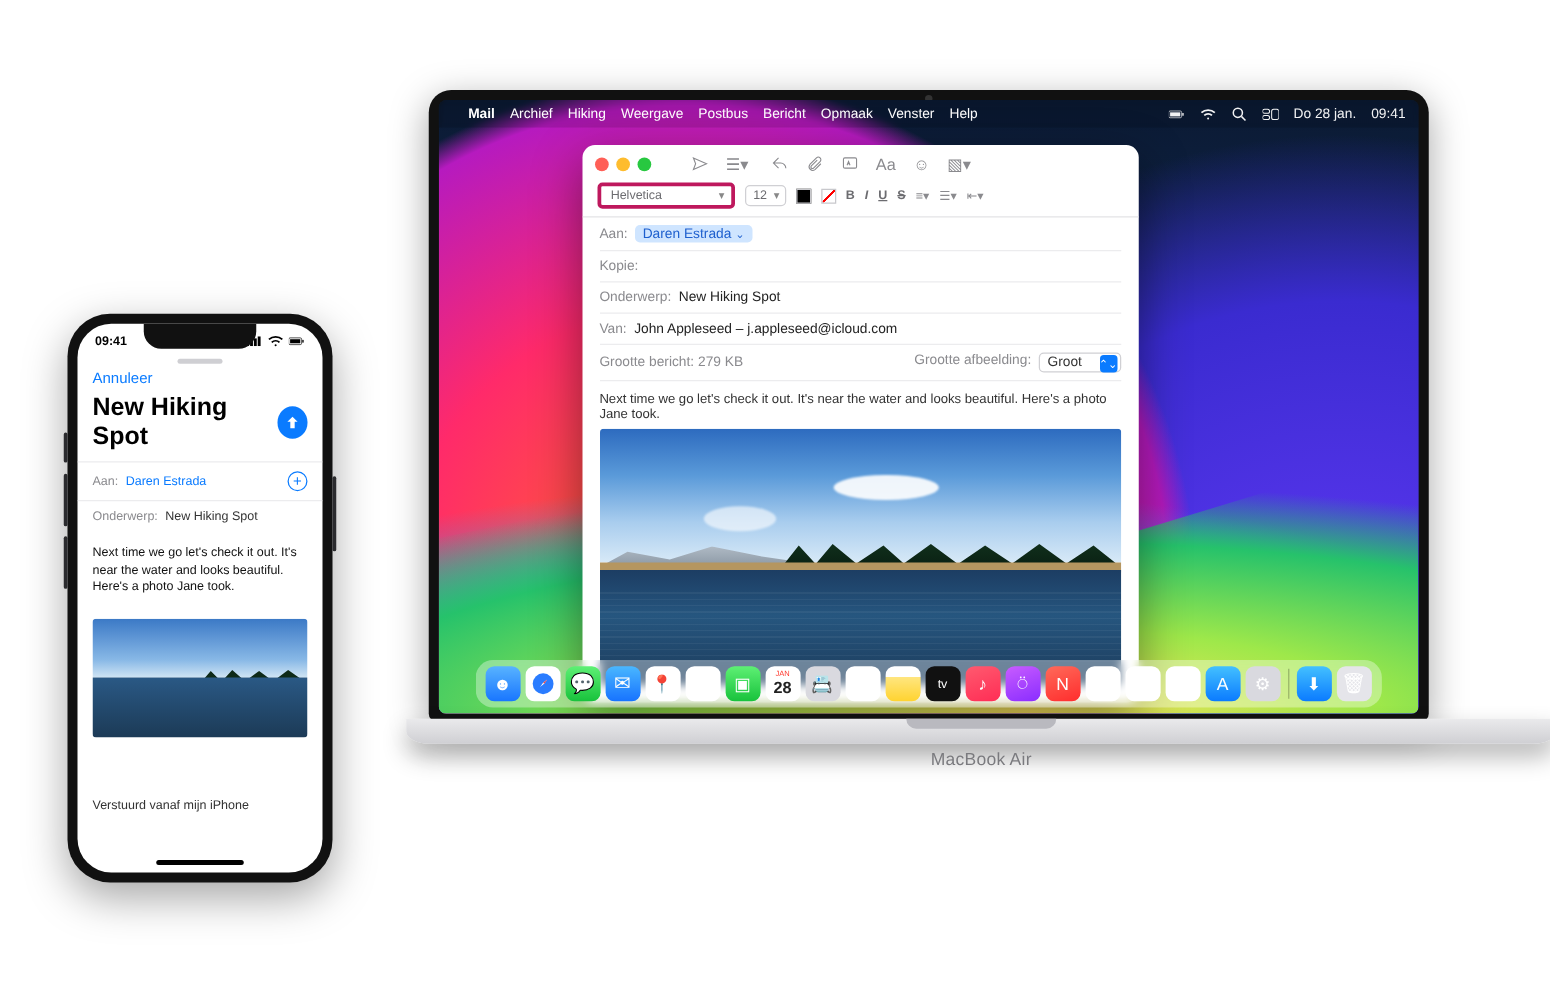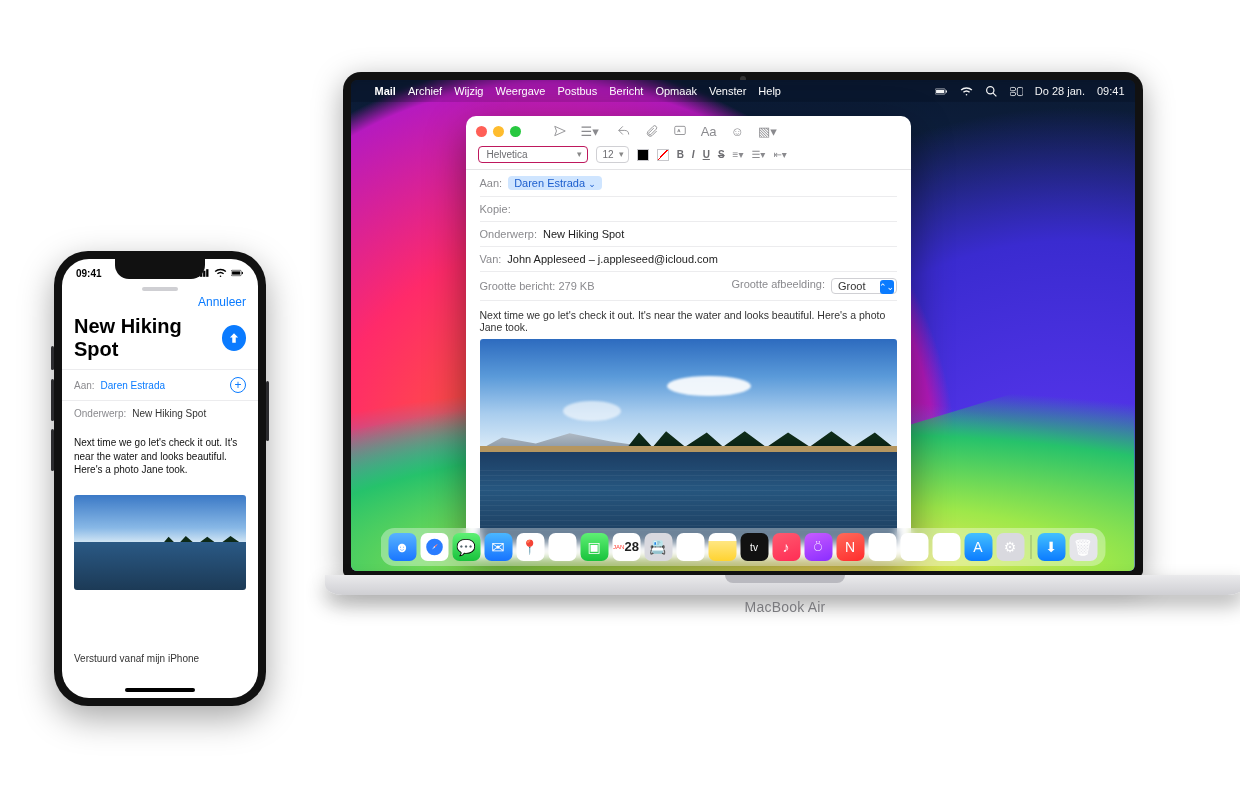--- a/index.html
+++ b/index.html
@@ -60,21 +60,21 @@
   .dock .app{width:28px;height:28px;border-radius:7px;display:flex;align-items:center;justify-content:center;color:#fff;font-size:14px;}
   .dock .sep{width:1px;height:24px;background:rgba(0,0,0,.25);margin:2px 2px;}
   .dock .finder{background:linear-gradient(180deg,#58b3ff,#1976ff)}
   .dock .safari{background:#fff;}
   .dock .safari svg{width:20px;height:20px}
   .dock .messages{background:linear-gradient(180deg,#5ef074,#18c23c);font-size:16px}
   .dock .mail{background:linear-gradient(180deg,#4ab7ff,#1773ff);font-size:16px}
   .dock .maps{background:#fff}
   .dock .photos{background:#fff}
   .dock .facetime{background:linear-gradient(180deg,#5ef074,#18c23c)}
-  .dock .calendar{background:#fff;flex-direction:row}
+  .dock .calendar{background:#fff;flex-direction:column}
   .dock .calendar .m{font-size:6px;color:#ff3b30;line-height:6px}
   .dock .calendar .d{font-size:13px;color:#222;font-weight:600;line-height:14px}
   .dock .contacts{background:#d9d9df}
   .dock .reminders{background:#fff}
   .dock .notes{background:linear-gradient(180deg,#fff 0%,#fff 30%,#ffe680 30%,#ffd330 100%)}
   .dock .tv{background:#111;font-size:10px;font-weight:400}
   .dock .music{background:linear-gradient(160deg,#ff5a6f,#ff2d55)}
   .dock .podcasts{background:linear-gradient(160deg,#c85cff,#8a2dff)}
   .dock .news{background:linear-gradient(160deg,#ff6a5a,#ff2d2d)}
   .dock .numbers{background:#fff}
@@ -93,21 +93,21 @@
   }
   .titlebar{display:flex;align-items:center;padding:8px 10px 4px;gap:6px}
   .tl{width:11px;height:11px;border-radius:50%}.tl.r{background:#ff5f57}.tl.y{background:#febc2e}.tl.g{background:#28c840}
   .tb-spacer{width:20px}
   .tb-icons{display:flex;gap:18px;color:#8a8a8e;font-size:13px;align-items:center}
   .tb-icons .grp{display:flex;gap:14px}
   .tb-icons .right{margin-left:auto;display:flex;gap:14px}
   .fmtbar{
     display:flex;align-items:center;gap:8px;padding:3px 12px 6px;border-bottom:1px solid #e4e4e6;color:#6c6c70
   }
-  .fmt-font{border:1px solid #be185d;border-radius:4px;padding:2px 18px 2px 8px;font-size:10px;min-width:110px;position:relative;background:#fff}
+  .fmt-font{border:3px solid #be185d;border-radius:4px;padding:2px 18px 2px 8px;font-size:10px;min-width:110px;position:relative;background:#fff}
   .fmt-font:after{content:"▾";position:absolute;right:5px;top:2px;color:#888;font-size:9px}
   .fmt-size{border:1px solid #d0d0d4;border-radius:4px;padding:2px 14px 2px 6px;font-size:10px;position:relative;background:#fff}
   .fmt-size:after{content:"▾";position:absolute;right:4px;top:2px;color:#888;font-size:9px}
   .swatch{width:12px;height:12px;background:#000;border:1px solid #c8c8cc}
   .swatch2{width:12px;height:12px;border:1px solid #c8c8cc;background:linear-gradient(135deg,#fff 45%,red 45% 55%,#fff 55%)}
   .fmtbar .tbtn{font:600 10px/1 sans-serif;color:#6c6c70}
   .fmtbar .ic{font-size:10px;color:#8a8a8e}
   .hdrs{padding:0 14px}
   .hdrrow{display:flex;align-items:center;gap:6px;padding:6px 0;border-bottom:1px solid #ececee;font-size:11px}
   .hdrrow .lbl{color:#8a8a8e}
@@ -142,57 +142,57 @@
   .iphone .btn-side.s1{left:-3px;top:95px;width:3px;height:24px}
   .iphone .btn-side.s2{left:-3px;top:128px;width:3px;height:42px}
   .iphone .btn-side.s3{left:-3px;top:178px;width:3px;height:42px}
   .iphone .btn-side.pw{right:-3px;top:130px;width:3px;height:60px}
   .ip-screen{width:100%;height:100%;background:#fff;border-radius:27px;overflow:hidden;position:relative}
   .notch{position:absolute;top:0;left:50%;transform:translateX(-50%);width:90px;height:20px;background:#111;border-radius:0 0 14px 14px;z-index:3}
   .statusbar{position:absolute;top:0;left:0;right:0;height:24px;display:flex;align-items:center;justify-content:space-between;padding:4px 14px 0;font-size:10px;font-weight:600;z-index:2}
   .sb-icons{display:flex;gap:4px;align-items:center}
   .sb-icons svg{width:13px;height:10px;fill:#000}
   .ip-content{position:absolute;inset:26px 0 0 0;display:flex;flex-direction:column}
-  .ip-top{display:flex;align-items:center;justify-content:flex-end;padding:2px 12px 6px}
+  .ip-top{display:flex;align-items:center;justify-content:flex-start;padding:2px 12px 6px}
   .grab{width:36px;height:4px;background:#cfcfd3;border-radius:3px;margin:2px auto}
   .cancel{color:#0a7bff;font-size:12px}
   .title-row{display:flex;align-items:center;justify-content:space-between;padding:0 12px 8px}
   .ip-title{font-size:20px;font-weight:800;color:#000}
   .sendbtn{width:26px;height:26px;border-radius:50%;background:#0a7bff;display:flex;align-items:center;justify-content:center}
   .sendbtn svg{width:14px;height:14px;fill:#fff}
   .iprow{display:flex;align-items:center;gap:6px;padding:7px 12px;border-top:1px solid #ececee;font-size:10px;color:#8a8a8e}
   .iprow .val{color:#0a7bff}
   .iprow .plus{margin-left:auto;width:16px;height:16px;border:1.3px solid #0a7bff;border-radius:50%;color:#0a7bff;display:flex;align-items:center;justify-content:center;font-size:12px}
   .ip-body{padding:10px 12px;font-size:10px;color:#111;line-height:1.35}
   .ip-photo{margin:8px 12px 0;height:95px;border-radius:3px;overflow:hidden;position:relative}
   .ip-photo .sky{position:absolute;inset:0 0 50% 0;background:linear-gradient(180deg,#3b79c6,#88b8e6 70%,#cfe4f4)}
   .ip-photo .trees{position:absolute;left:50%;right:0;top:40%;height:15%;background:#0e2a18;clip-path:polygon(0 100%,10% 30%,20% 90%,30% 25%,42% 88%,55% 30%,68% 88%,82% 25%,100% 100%)}
   .ip-photo .water{position:absolute;inset:50% 0 0 0;background:linear-gradient(180deg,#2a5985,#1c3a56)}
-  .sig{position:absolute;bottom:34px;left:12px;font-size:10px;color:#333}
+  .sig{position:absolute;bottom:48px;left:12px;font-size:10px;color:#333}
   .home{position:absolute;bottom:6px;left:50%;transform:translateX(-50%);width:70px;height:4px;background:#000;border-radius:3px}
   .ti{width:14px;height:14px;stroke:#8a8a8e;fill:none;stroke-width:1.5}
 </style>
 </head>
 <body>
 
 <div class="stage">
 
   <div class="macbook">
     <div class="mac-frame">
       <div class="mac-camera"></div>
       <div class="mac-screen">
         <div class="bigsur-blue"></div>
         <div class="bigsur-green"></div>
 
         <div class="menubar">
           <div class="menu-left">
             <span class="apple"></span>
             <span style="font-weight:600">Mail</span>
             <span>Archief</span>
-            <span>Wijzig</span>
+            <span>Hiking</span>
             <span>Weergave</span>
             <span>Postbus</span>
             <span>Bericht</span>
             <span>Opmaak</span>
             <span>Venster</span>
             <span>Help</span>
           </div>
           <div class="menu-right">
             <svg class="mi" viewBox="0 0 24 12">
                 <rect x="0" y="1" width="19" height="10" rx="2" fill="none" stroke="#fff"></rect>

